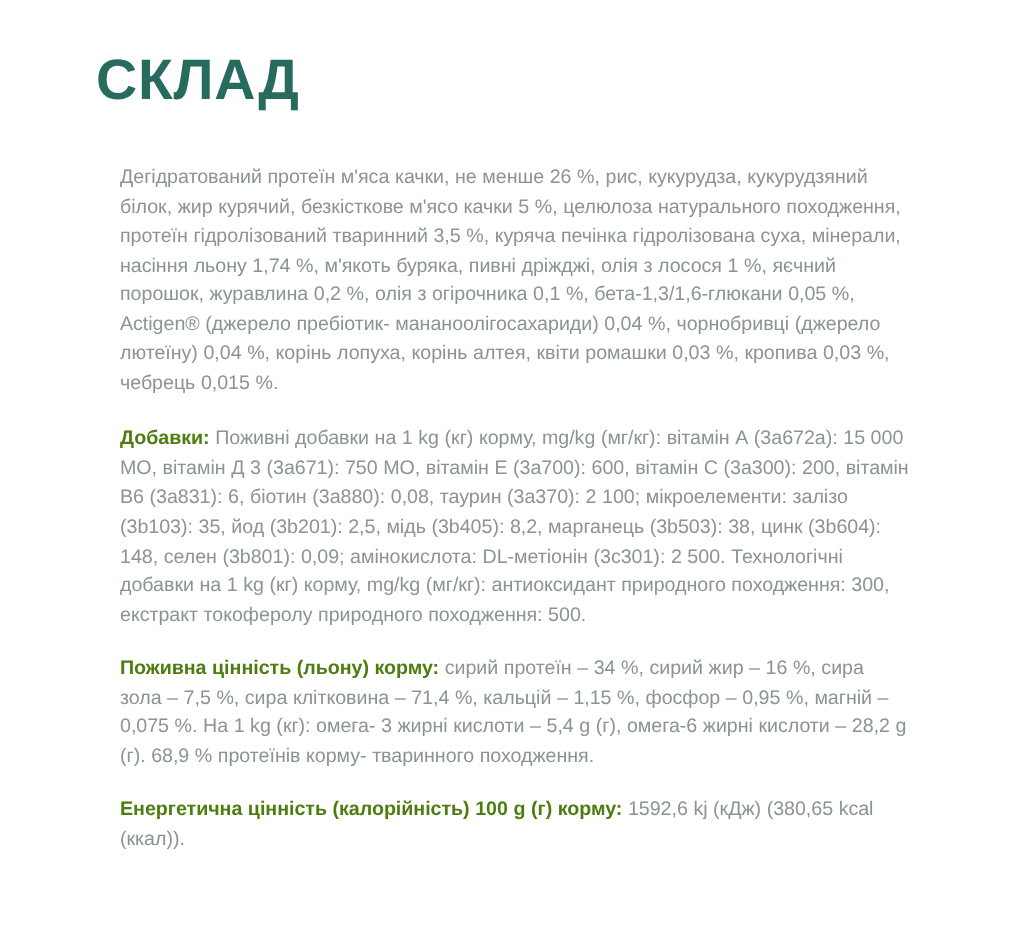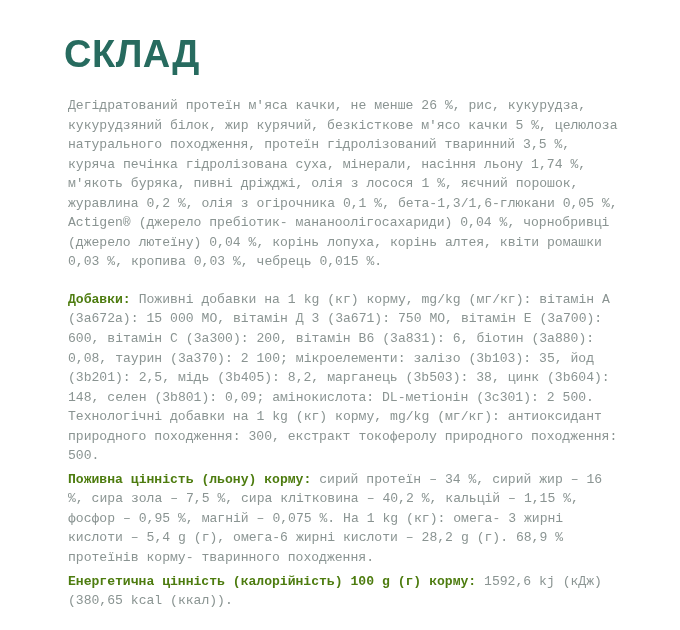--- a/index.html
+++ b/index.html
@@ -38,24 +38,23 @@
     position: absolute;
     left: 64px;
     top: 92px;
     width: 558px;
   }
   .para {
     font-size: 13.1px;
     line-height: 19.55px;
     color: #8a9492;
     text-align: left;
-    margin: 4px;
+    margin: 16px;
     letter-spacing: -0.02px;
     word-spacing: 0.1px;
-    font-family: Liberation Mono, monospace;
   }
   .para.gap-before {
     margin-top: 18px;
   }
   .para b, .lbl {
     font-weight: bold;
     color: #4d7c0f;
   }
 </style>
 </head>
@@ -64,19 +63,19 @@
 <div class="page">
 
   <h1 class="title">СКЛАД</h1>
 
   <div class="body-block">
 
     <p class="para"><span>Дегідратований протеїн м'яса качки, не менше 26 %, рис, кукурудза, кукурудзяний білок, жир курячий, безкісткове м'ясо качки 5 %, целюлоза натурального походження, протеїн гідролізований тваринний 3,5 %, куряча печінка гідролізована суха, мінерали, насіння льону 1,74 %, м'якоть буряка, пивні дріжджі, олія з лосося 1 %, яєчний порошок, журавлина 0,2 %, олія з огірочника 0,1 %, бета-1,3/1,6-глюкани 0,05 %, Actigen® (джерело пребіотик- мананоолігосахариди) 0,04 %, чорнобривці (джерело лютеїну) 0,04 %, корінь лопуха, корінь алтея, квіти ромашки 0,03 %, кропива 0,03 %, чебрець 0,015 %.</span></p>
 
     <p class="para gap-before"><span class="lbl">Добавки:</span><span> Поживні добавки на 1 kg (кг) корму, mg/kg (мг/кг): вітамін А (3а672а): 15 000 МО, вітамін Д 3 (3а671): 750 МО, вітамін Е (3а700): 600, вітамін С (3а300): 200, вітамін В6 (3а831): 6, біотин (3а880): 0,08, таурин (3а370): 2 100; мікроелементи: залізо (3b103): 35, йод (3b201): 2,5, мідь (3b405): 8,2, марганець (3b503): 38, цинк (3b604): 148, селен (3b801): 0,09; амінокислота: DL-метіонін (3c301): 2 500. Технологічні добавки на 1 kg (кг) корму, mg/kg (мг/кг): антиоксидант природного походження: 300, екстракт токоферолу природного походження: 500.</span></p>
 
-    <p class="para"><span class="lbl">Поживна цінність (льону) корму:</span><span> сирий протеїн – 34 %, сирий жир – 16 %, сира зола – 7,5 %, сира клітковина – 40,2 %, кальцій – 1,15 %, фосфор – 0,95 %, магній – 0,075 %. На 1 kg (кг): омега- 3 жирні кислоти – 5,4 g (г), омега-6 жирні кислоти – 28,2 g (г). 68,9 % протеїнів корму- тваринного походження.</span></p>
+    <p class="para"><span class="lbl">Поживна цінність (льону) корму:</span><span> сирий протеїн – 34 %, сирий жир – 16 %, сира зола – 7,5 %, сира клітковина – 71,4 %, кальцій – 1,15 %, фосфор – 0,95 %, магній – 0,075 %. На 1 kg (кг): омега- 3 жирні кислоти – 5,4 g (г), омега-6 жирні кислоти – 28,2 g (г). 68,9 % протеїнів корму- тваринного походження.</span></p>
 
     <p class="para"><span class="lbl">Енергетична цінність (калорійність) 100 g (г) корму:</span><span> 1592,6 kj (кДж) (380,65 kcal (ккал)).</span></p>
 
   </div>
 
 </div>
 
 </body></html>

